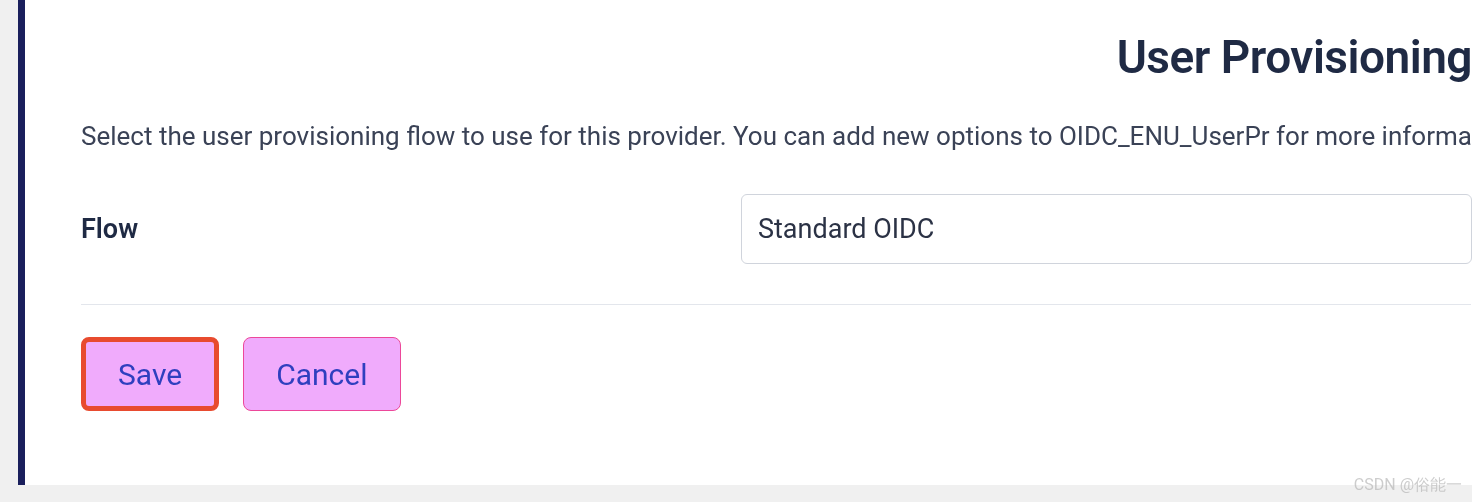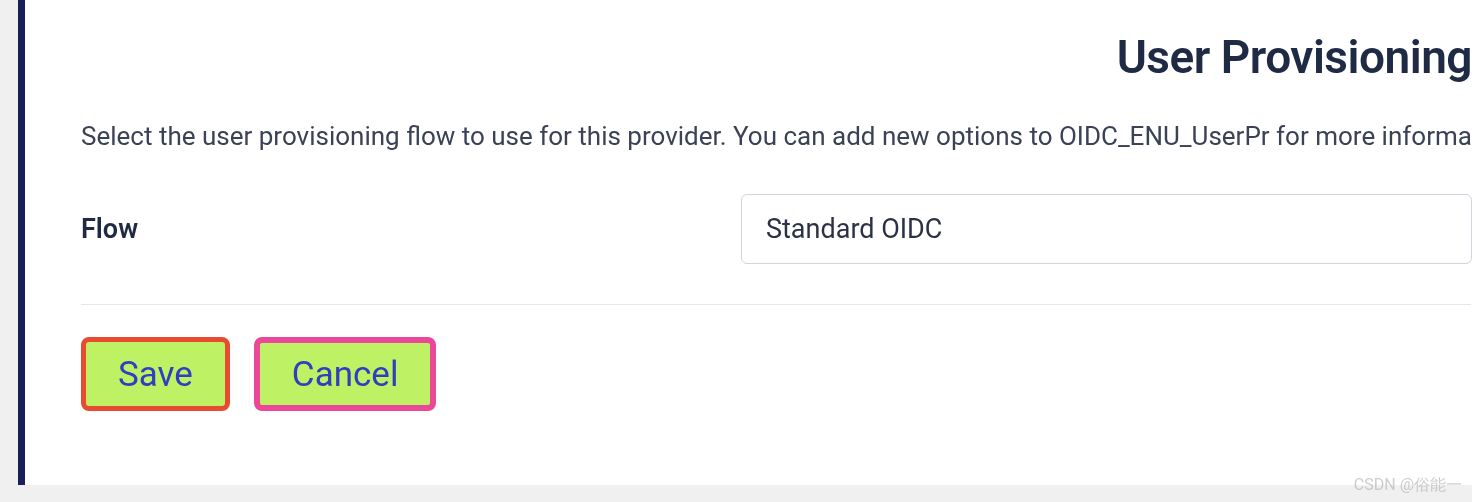--- a/index.html
+++ b/index.html
@@ -61,54 +61,54 @@
       width: 660px;
       flex-shrink: 0;
     }
     .form-select {
       flex: 1;
       height: 70px;
       border: 1px solid #d0d4dc;
       border-radius: 6px;
       font-size: 27px;
       color: #2b3245;
-      padding: 0 24px;
+      padding: 0 16px;
       background: #ffffff;
       display: flex;
       align-items: center;
       cursor: pointer;
     }
     .divider {
       height: 1px;
       background: #e3e6ec;
       margin: 0 0 32px 0;
       width: 1390px;
     }
     .button-row {
       display: flex;
       gap: 24px;
     }
     .btn {
       height: 74px;
       padding: 0 32px;
       border-radius: 8px;
-      font-size: 35px;
+      font-size: 30px;
       display: flex;
       align-items: center;
       justify-content: center;
       cursor: pointer;
-      background: #bef264;
+      background: #f0abfc;
     }
     .btn-save {
       border: 5px solid #e84b2f;
       color: #2f3fbf;
       min-width: 126px;
     }
     .btn-cancel {
-      border: 6px solid #ec4899;
+      border: 1px solid #ec4899;
       color: #2f3fbf;
       min-width: 148px;
     }
     .watermark {
       position: absolute;
       right: 10px;
       bottom: 6px;
       font-size: 16px;
       color: #b8b8b8;
       opacity: 0.7;

